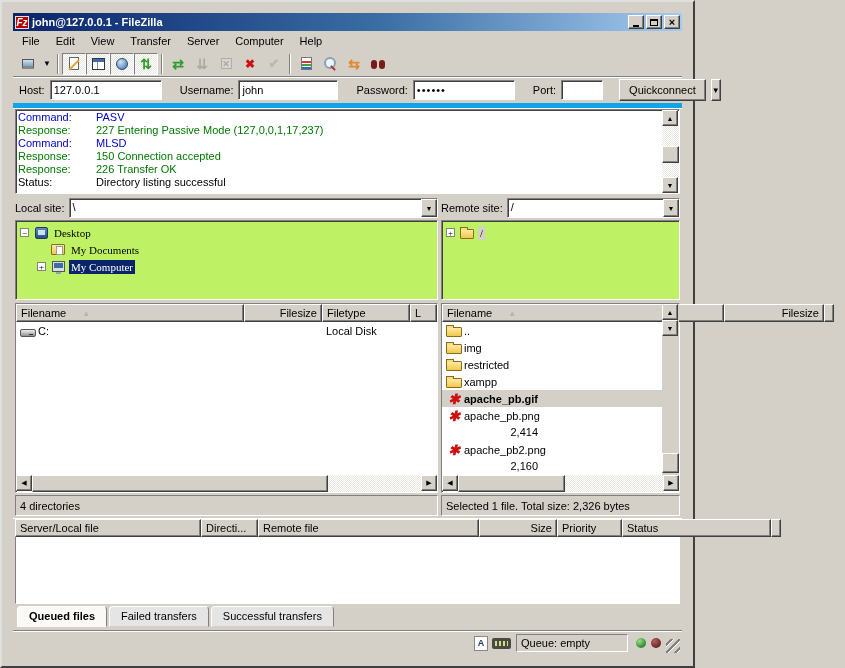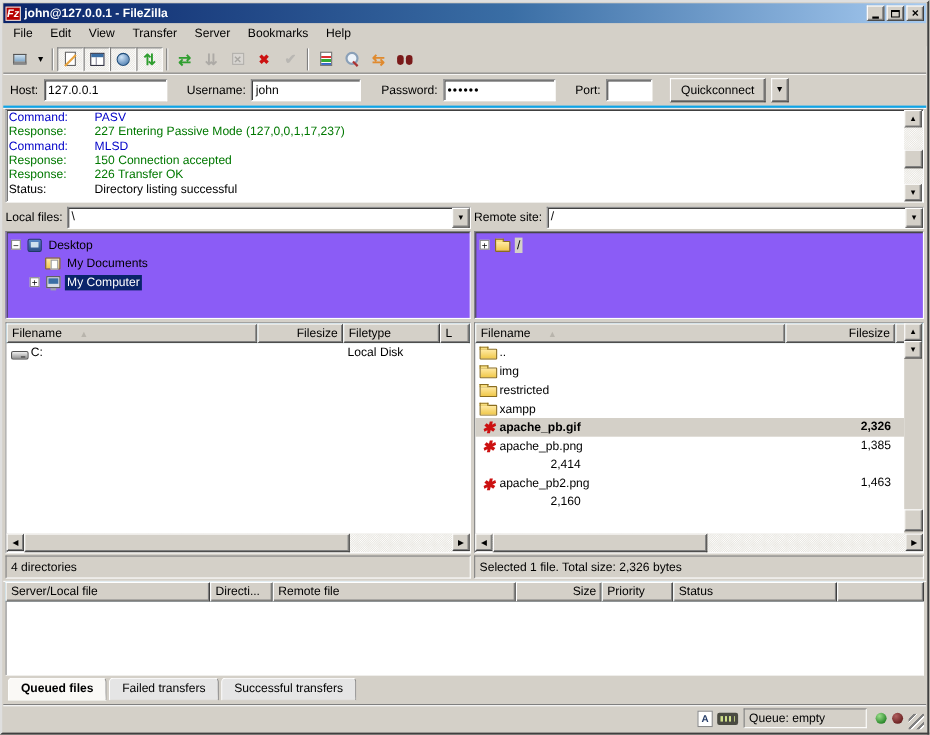--- a/index.html
+++ b/index.html
@@ -1,20 +1,20 @@
 <!DOCTYPE html>
 <html><head>
 <meta charset="utf-8">
 <style>
   * { box-sizing: border-box; margin: 0; padding: 0; }
   html,body { width:845px; height:668px; overflow:hidden; }
   body { font-family:"Liberation Sans", sans-serif; font-size:11px; color:#000; background:#d4d0c8; }
 
-  .window { width:845px; height:668px; display:flex; flex-direction:column;
-    border:2px solid; border-color:#dfdfdf #404040 #404040 #dfdfdf; background:#d4d0c8; padding:1px; }
+  .window { width:695px; height:668px; display:flex; flex-direction:column;
+    border:2px solid; border-color:#dfdfdf #404040 #404040 #dfdfdf; background:#d4d0c8; padding:11px; }
 
   
   .raised { background:#d4d0c8; border:1px solid; border-color:#ffffff #404040 #404040 #ffffff; box-shadow:inset -1px -1px 0 #808080; }
   .checker { background-color:#e8e6e0;
     background-image:linear-gradient(45deg,#fff 25%,transparent 25%,transparent 75%,#fff 75%),
                      linear-gradient(45deg,#fff 25%,transparent 25%,transparent 75%,#fff 75%);
     background-size:2px 2px; background-position:0 0,1px 1px; }
 
   
   .titlebar { height:18px; flex:0 0 18px; background:linear-gradient(90deg,#0a246a 0%,#3a6ea5 55%,#a6caf0 100%);
@@ -60,21 +60,21 @@
     background:linear-gradient(#fff 0 3px,#d33 3px 5px,#fff 5px 6px,#3a3 6px 8px,#fff 8px 9px,#36c 9px 11px,#fff 11px); }
   .ic-mag { width:14px; height:14px; position:relative; }
   .ic-mag::before { content:""; position:absolute; width:8px; height:8px; border:2px solid #8aa0b8; border-radius:50%; top:0; left:1px; background:#eef4fa; }
   .ic-mag::after { content:""; position:absolute; width:6px; height:2px; background:#a33; transform:rotate(45deg); bottom:2px; right:1px; }
   .ic-binoc { width:14px; height:9px; position:relative; margin-top:2px; }
   .ic-binoc::before, .ic-binoc::after { content:""; position:absolute; width:6px; height:9px; background:#7a1a1a; border-radius:3px; top:0; }
   .ic-binoc::before { left:0; } .ic-binoc::after { right:0; }
 
   
   .quickbar { height:31px; flex:0 0 31px; display:flex; align-items:center; padding-left:6px; gap:4px;
-    border-bottom:2px solid #0ea5e9; box-shadow:0 1px 0 #fff; }
+    border-bottom:5px solid #0ea5e9; box-shadow:0 1px 0 #fff; }
   .qlabel { margin-right:1px; }
   .field { height:20px; font-family:"Liberation Sans",sans-serif; font-size:11px; padding:0 3px; background:#fff;
     border:1px solid; border-color:#808080 #ffffff #ffffff #808080; box-shadow:inset 1px 1px 0 #404040; outline:none; }
   .f-host { width:112px; margin-right:14px; }
   .f-user { width:100px; margin-right:14px; }
   .f-pass { width:102px; margin-right:14px; letter-spacing:1px; }
   .f-port { width:42px; margin-right:12px; }
   .qc-btn { height:22px; padding:0 9px; font-family:"Liberation Sans",sans-serif; font-size:11px; }
   .qc-drop { width:16px; height:22px; display:flex; align-items:center; justify-content:center; margin-left:1px; }
 
@@ -100,21 +100,21 @@
   .pane { display:flex; flex-direction:column; min-width:0; }
   .pane.local { flex:0 0 423px; }
   .pane.remote { flex:1; }
 
   .sitebar { height:22px; flex:0 0 22px; display:flex; align-items:center; gap:4px; padding-bottom:2px; }
   .site-label { white-space:nowrap; }
   .combo { flex:1; height:20px; display:flex; background:#fff; border:1px solid; border-color:#808080 #ffffff #ffffff #808080; box-shadow:inset 1px 1px 0 #404040; }
   .combo-text { flex:1; padding:2px 3px; }
   .combo-btn { width:16px; display:flex; align-items:center; justify-content:center; font-size:7px; }
 
-  .treebox { height:80px; flex:0 0 80px; background:#8b5cf6; border:1px solid; border-color:#808080 #ffffff #ffffff #808080; box-shadow:inset 1px 1px 0 #404040; padding:3px 0 0 4px; overflow:hidden; margin-bottom:3px; }
+  .treebox { height:80px; flex:0 0 80px; background:#bef264; border:1px solid; border-color:#808080 #ffffff #ffffff #808080; box-shadow:inset 1px 1px 0 #404040; padding:3px 0 0 4px; overflow:hidden; margin-bottom:3px;font-family:Liberation Serif, serif; }
   .titem { display:flex; align-items:center; height:17px; }
   .indent1 { margin-left:17px; }
   .expander { width:9px; height:9px; flex:0 0 9px; border:1px solid #848484; background:#fff; position:relative; margin-right:4px; }
   .expander::before { position:absolute; left:0; right:0; top:-2px; text-align:center; font-size:9px; line-height:12px; color:#000; }
   .expander.minus::before { content:"−"; }
   .expander.plus::before { content:"+"; }
   .expander.none { border:none; background:transparent; }
   .tic { flex:0 0 16px; margin-right:3px; display:flex; align-items:center; justify-content:center; }
   .tlabel { padding:1px 2px; white-space:nowrap; }
   .selected-blue { background:#0a246a; color:#fff; }
@@ -207,21 +207,21 @@
       <span class="menu-item">File</span>
 
       <span class="menu-item">Edit</span>
 
       <span class="menu-item">View</span>
 
       <span class="menu-item">Transfer</span>
 
       <span class="menu-item">Server</span>
 
-      <span class="menu-item">Bookmarks</span>
+      <span class="menu-item">Computer</span>
 
       <span class="menu-item">Help</span>
 
   </div>
 
   <div class="toolbar">
     <span class="tbtn">
         <span class="ic-monitor"></span>
       </span>
     <span class="tbtn narrow">
@@ -328,21 +328,21 @@
           </span>
         <span class="sb-btn raised">▼</span>
       </div>
     </div>
   </div>
 
   <div class="mainrow">
 
     <div class="pane local">
       <div class="sitebar">
-        <span class="site-label">Local files:</span>
+        <span class="site-label">Local site:</span>
         <span class="combo">
           <span class="combo-text">\</span>
           <span class="combo-btn raised">▼</span>
         </span>
       </div>
       <div class="treebox">
         <div class="titem">
           <span class="expander minus"></span>
           <span class="tic">
               <span class="ic-desktop"></span>

